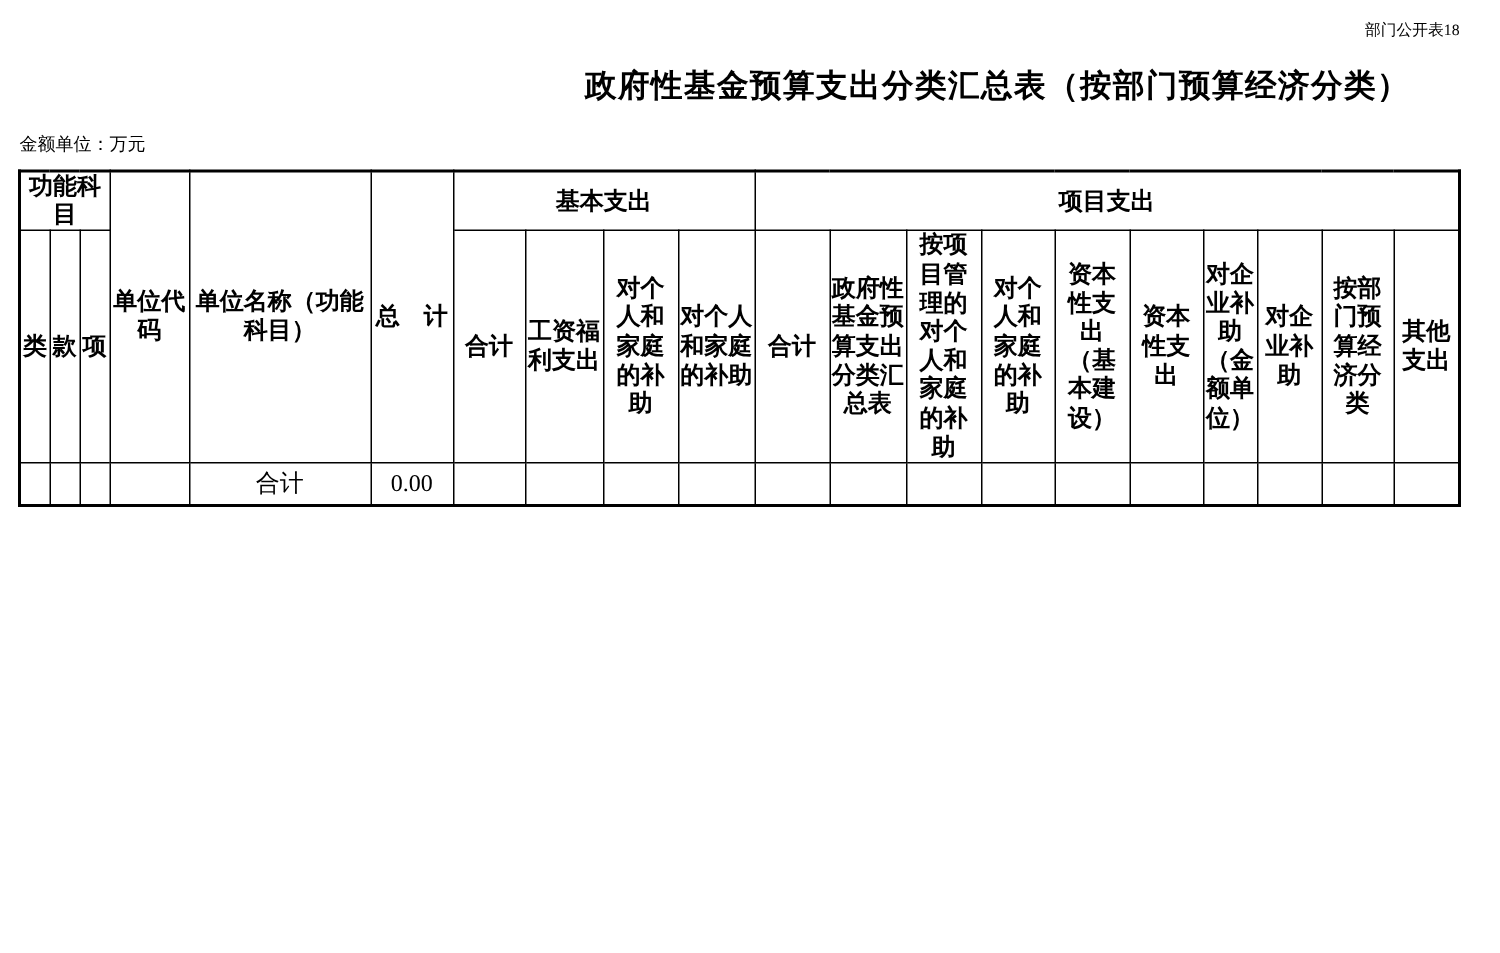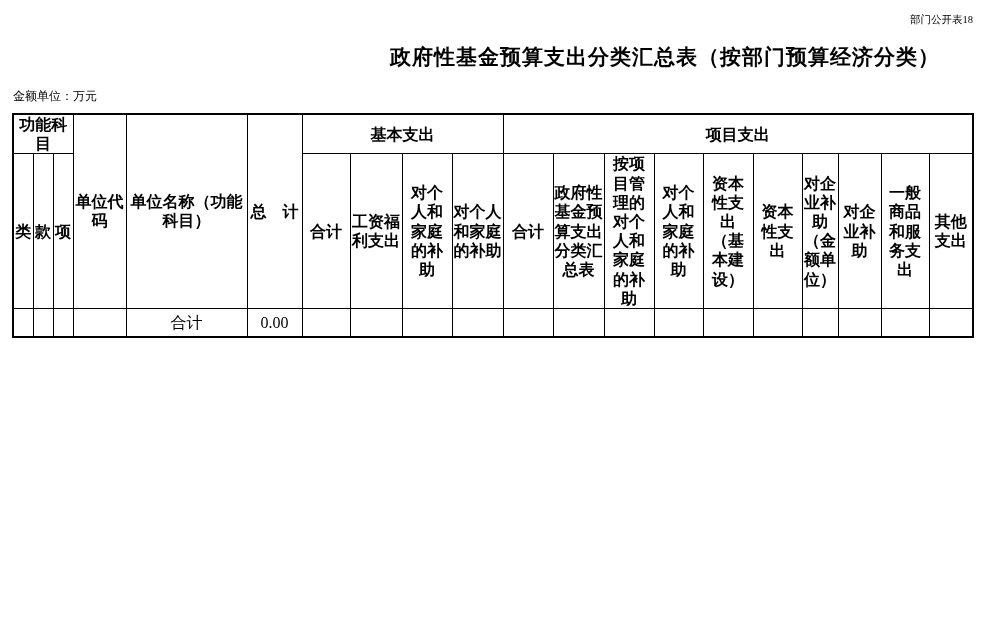--- a/index.html
+++ b/index.html
@@ -143,21 +143,21 @@
         <th>对个人和家庭的补助</th>
         <th>对个人和家庭的补助</th>
         <th>合计</th>
         <th>政府性基金预算支出分类汇总表</th>
         <th>按项目管理的对个人和家庭的补助</th>
         <th>对个人和家庭的补助</th>
         <th>资本性支出（基本建设）</th>
         <th>资本性支出</th>
         <th>对企业补助（金额单位）</th>
         <th>对企业补助</th>
-        <th>一般商品和服务支出</th>
+        <th>按部门预算经济分类</th>
         <th>其他支出</th>
       </tr>
       <tr class="drow">
         <td></td>
         <td></td>
         <td></td>
         <td></td>
         <td class="cell-left">合计</td>
         <td class="cell-right">0.00</td>
         <td></td>

